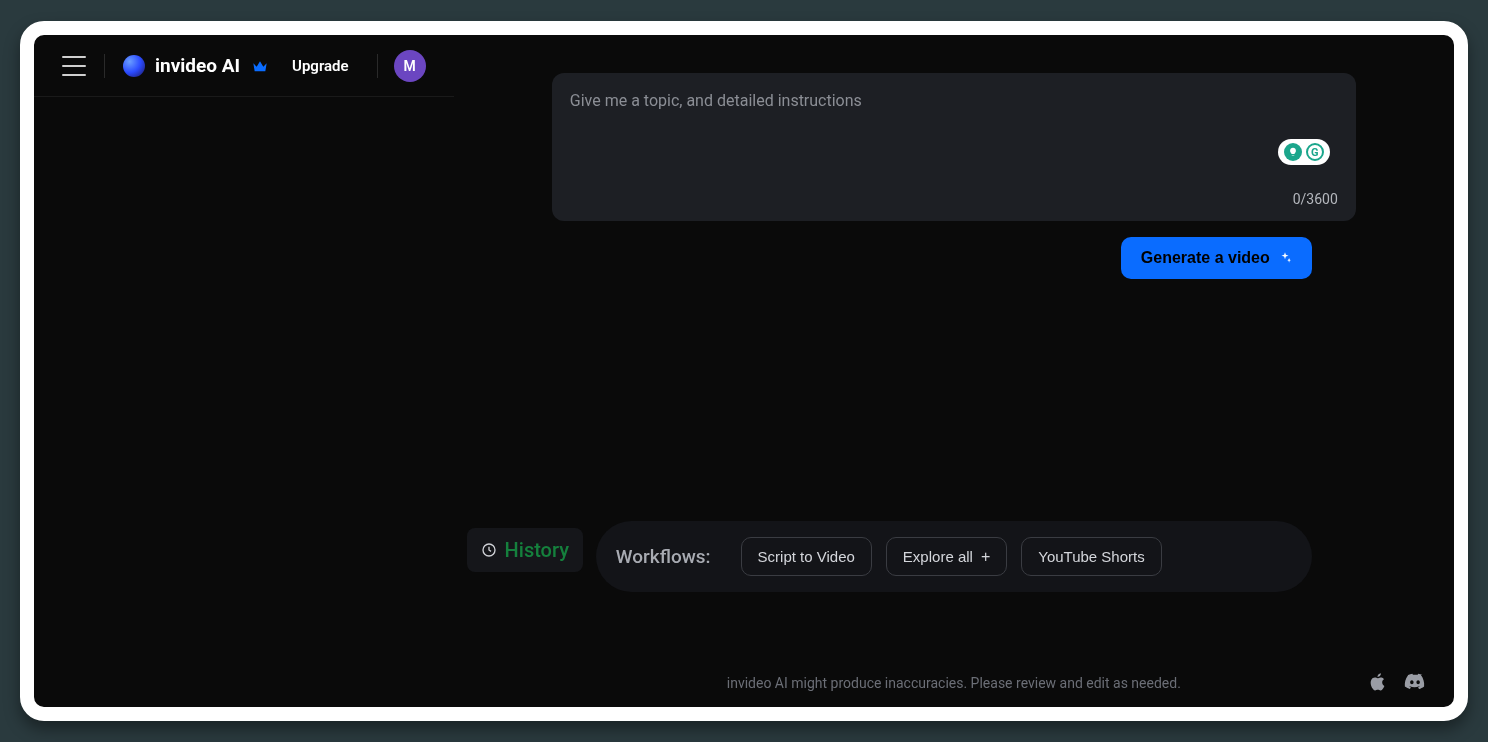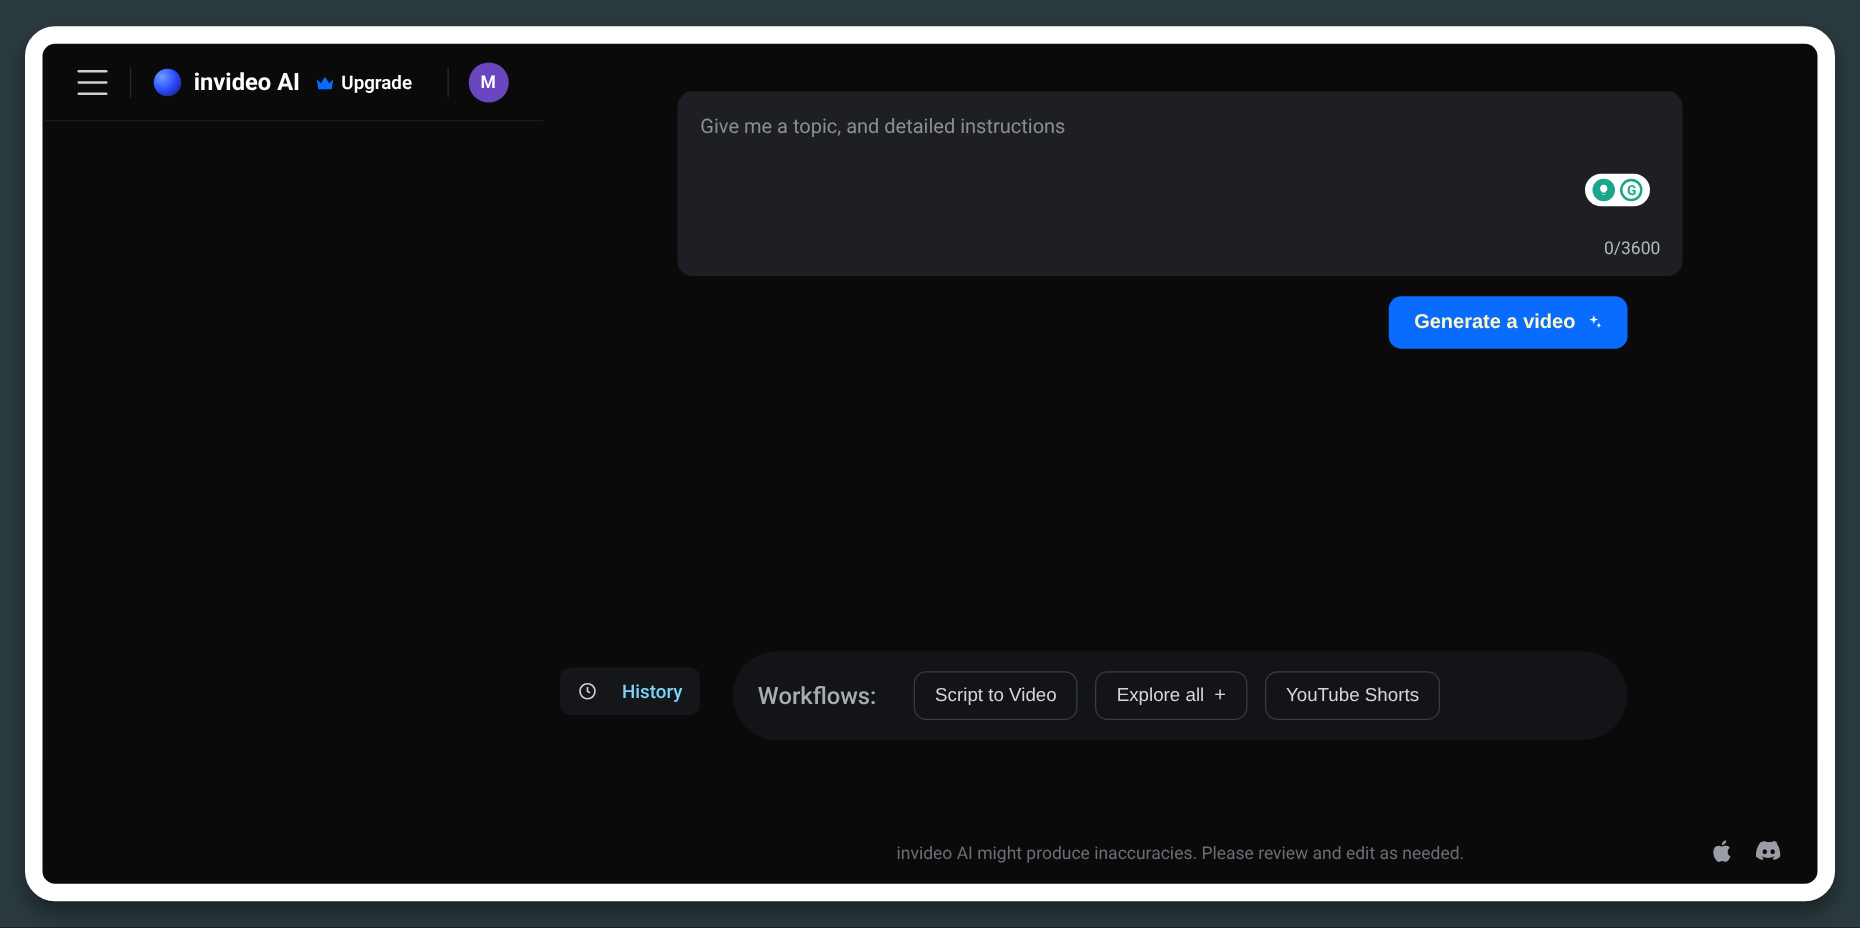--- a/index.html
+++ b/index.html
@@ -75,21 +75,21 @@
       font-weight: 700;
     }
     .header-right {
       display: flex;
       align-items: center;
       gap: 16px;
     }
     .upgrade-btn {
       display: flex;
       align-items: center;
-      gap: 5px;
+      gap: 24px;
       color: #fff;
       font-size: 15px;
       font-weight: 600;
       cursor: pointer;
       padding: 6px 12px;
     }
     .crown-icon {
       width: 16px;
       height: 14px;
     }
@@ -172,21 +172,21 @@
       margin-top: 4px;
     }
     .generate-row {
       width: 716px;
       display: flex;
       justify-content: flex-end;
       margin-top: 16px;
     }
     .generate-btn {
       background: #0a6cff;
-      color: #fef9c3;
+      color: #000000;
       border: none;
       border-radius: 10px;
       padding: 12px 20px;
       font-size: 16px;
       font-weight: 700;
       display: flex;
       align-items: center;
       gap: 8px;
       cursor: pointer;
     }
@@ -196,23 +196,23 @@
     }
     .history-btn {
       position: absolute;
       left: 13px;
       bottom: 135px;
       background: #15161a;
       border-radius: 8px;
       padding: 10px 14px;
       display: flex;
       align-items: center;
-      gap: 20px;
-      color: #7dd3fc;
-      font-size: 15px;
+      gap: 8px;
+      color: #15803d;
+      font-size: 20px;
       font-weight: 500;
       cursor: pointer;
     }
     .workflows-bar {
       position: absolute;
       bottom: 115px;
       width: 716px;
       background: #131418;
       border-radius: 36px;
       padding: 16px 20px;

